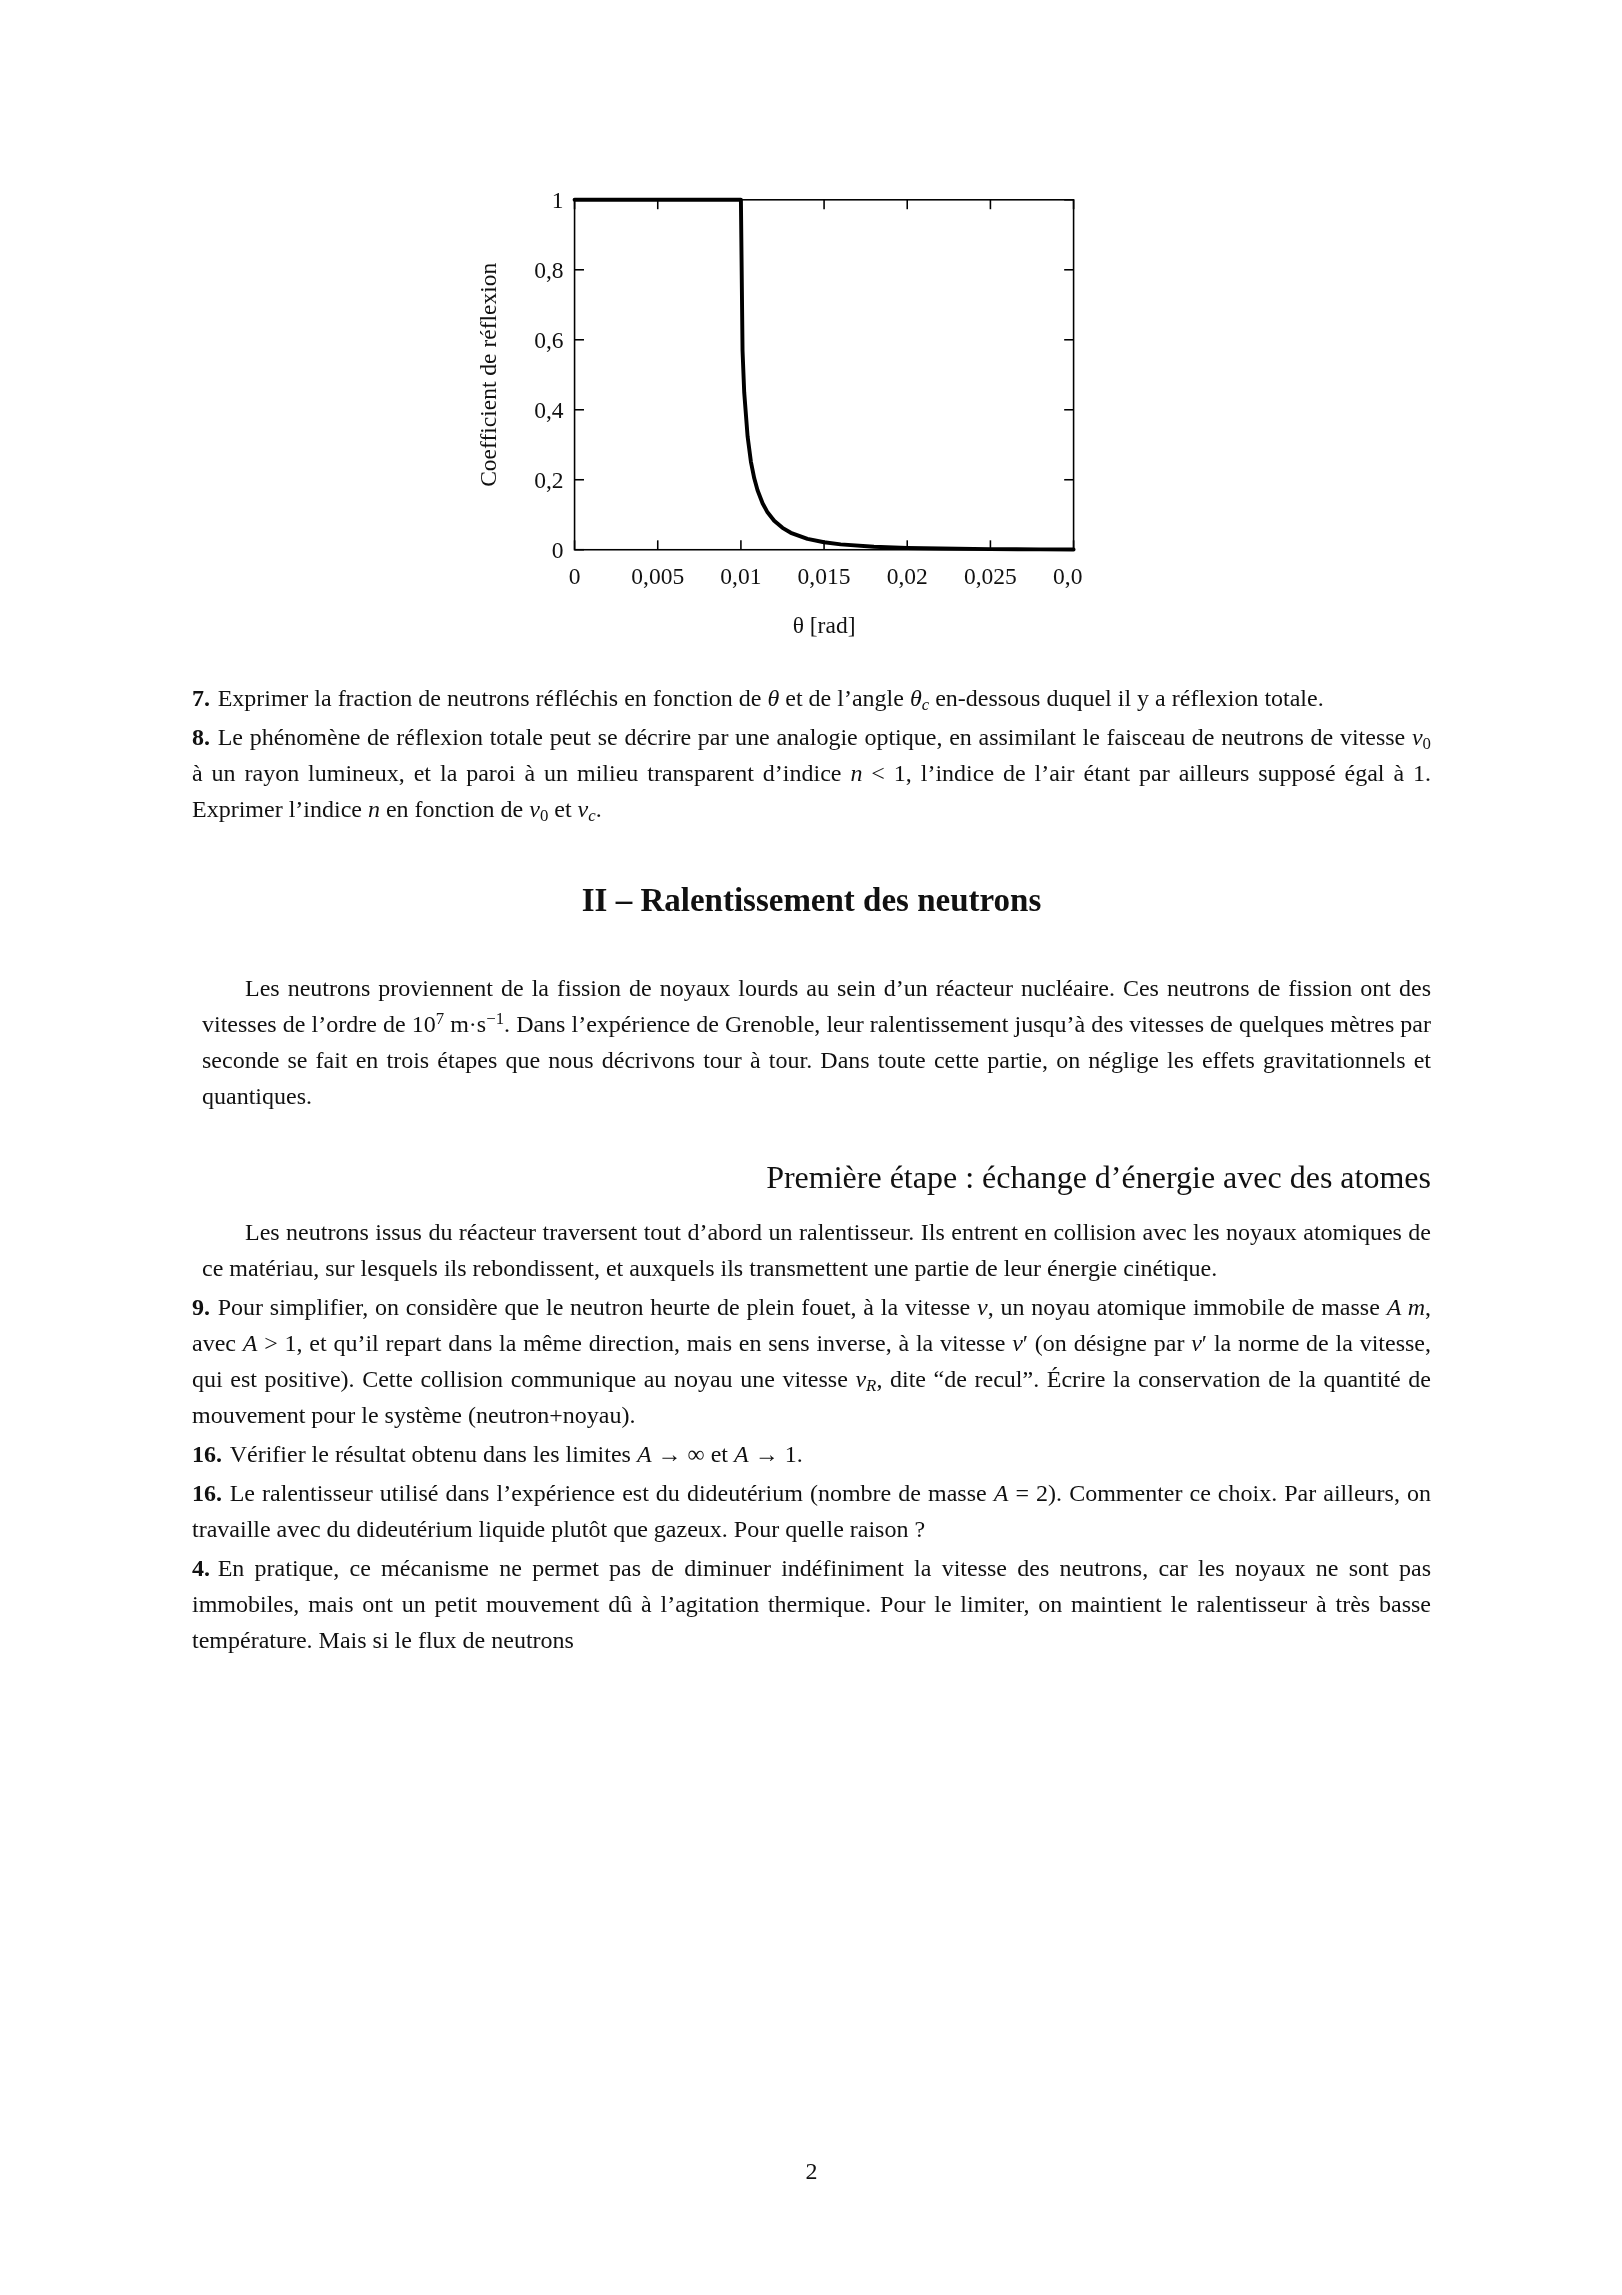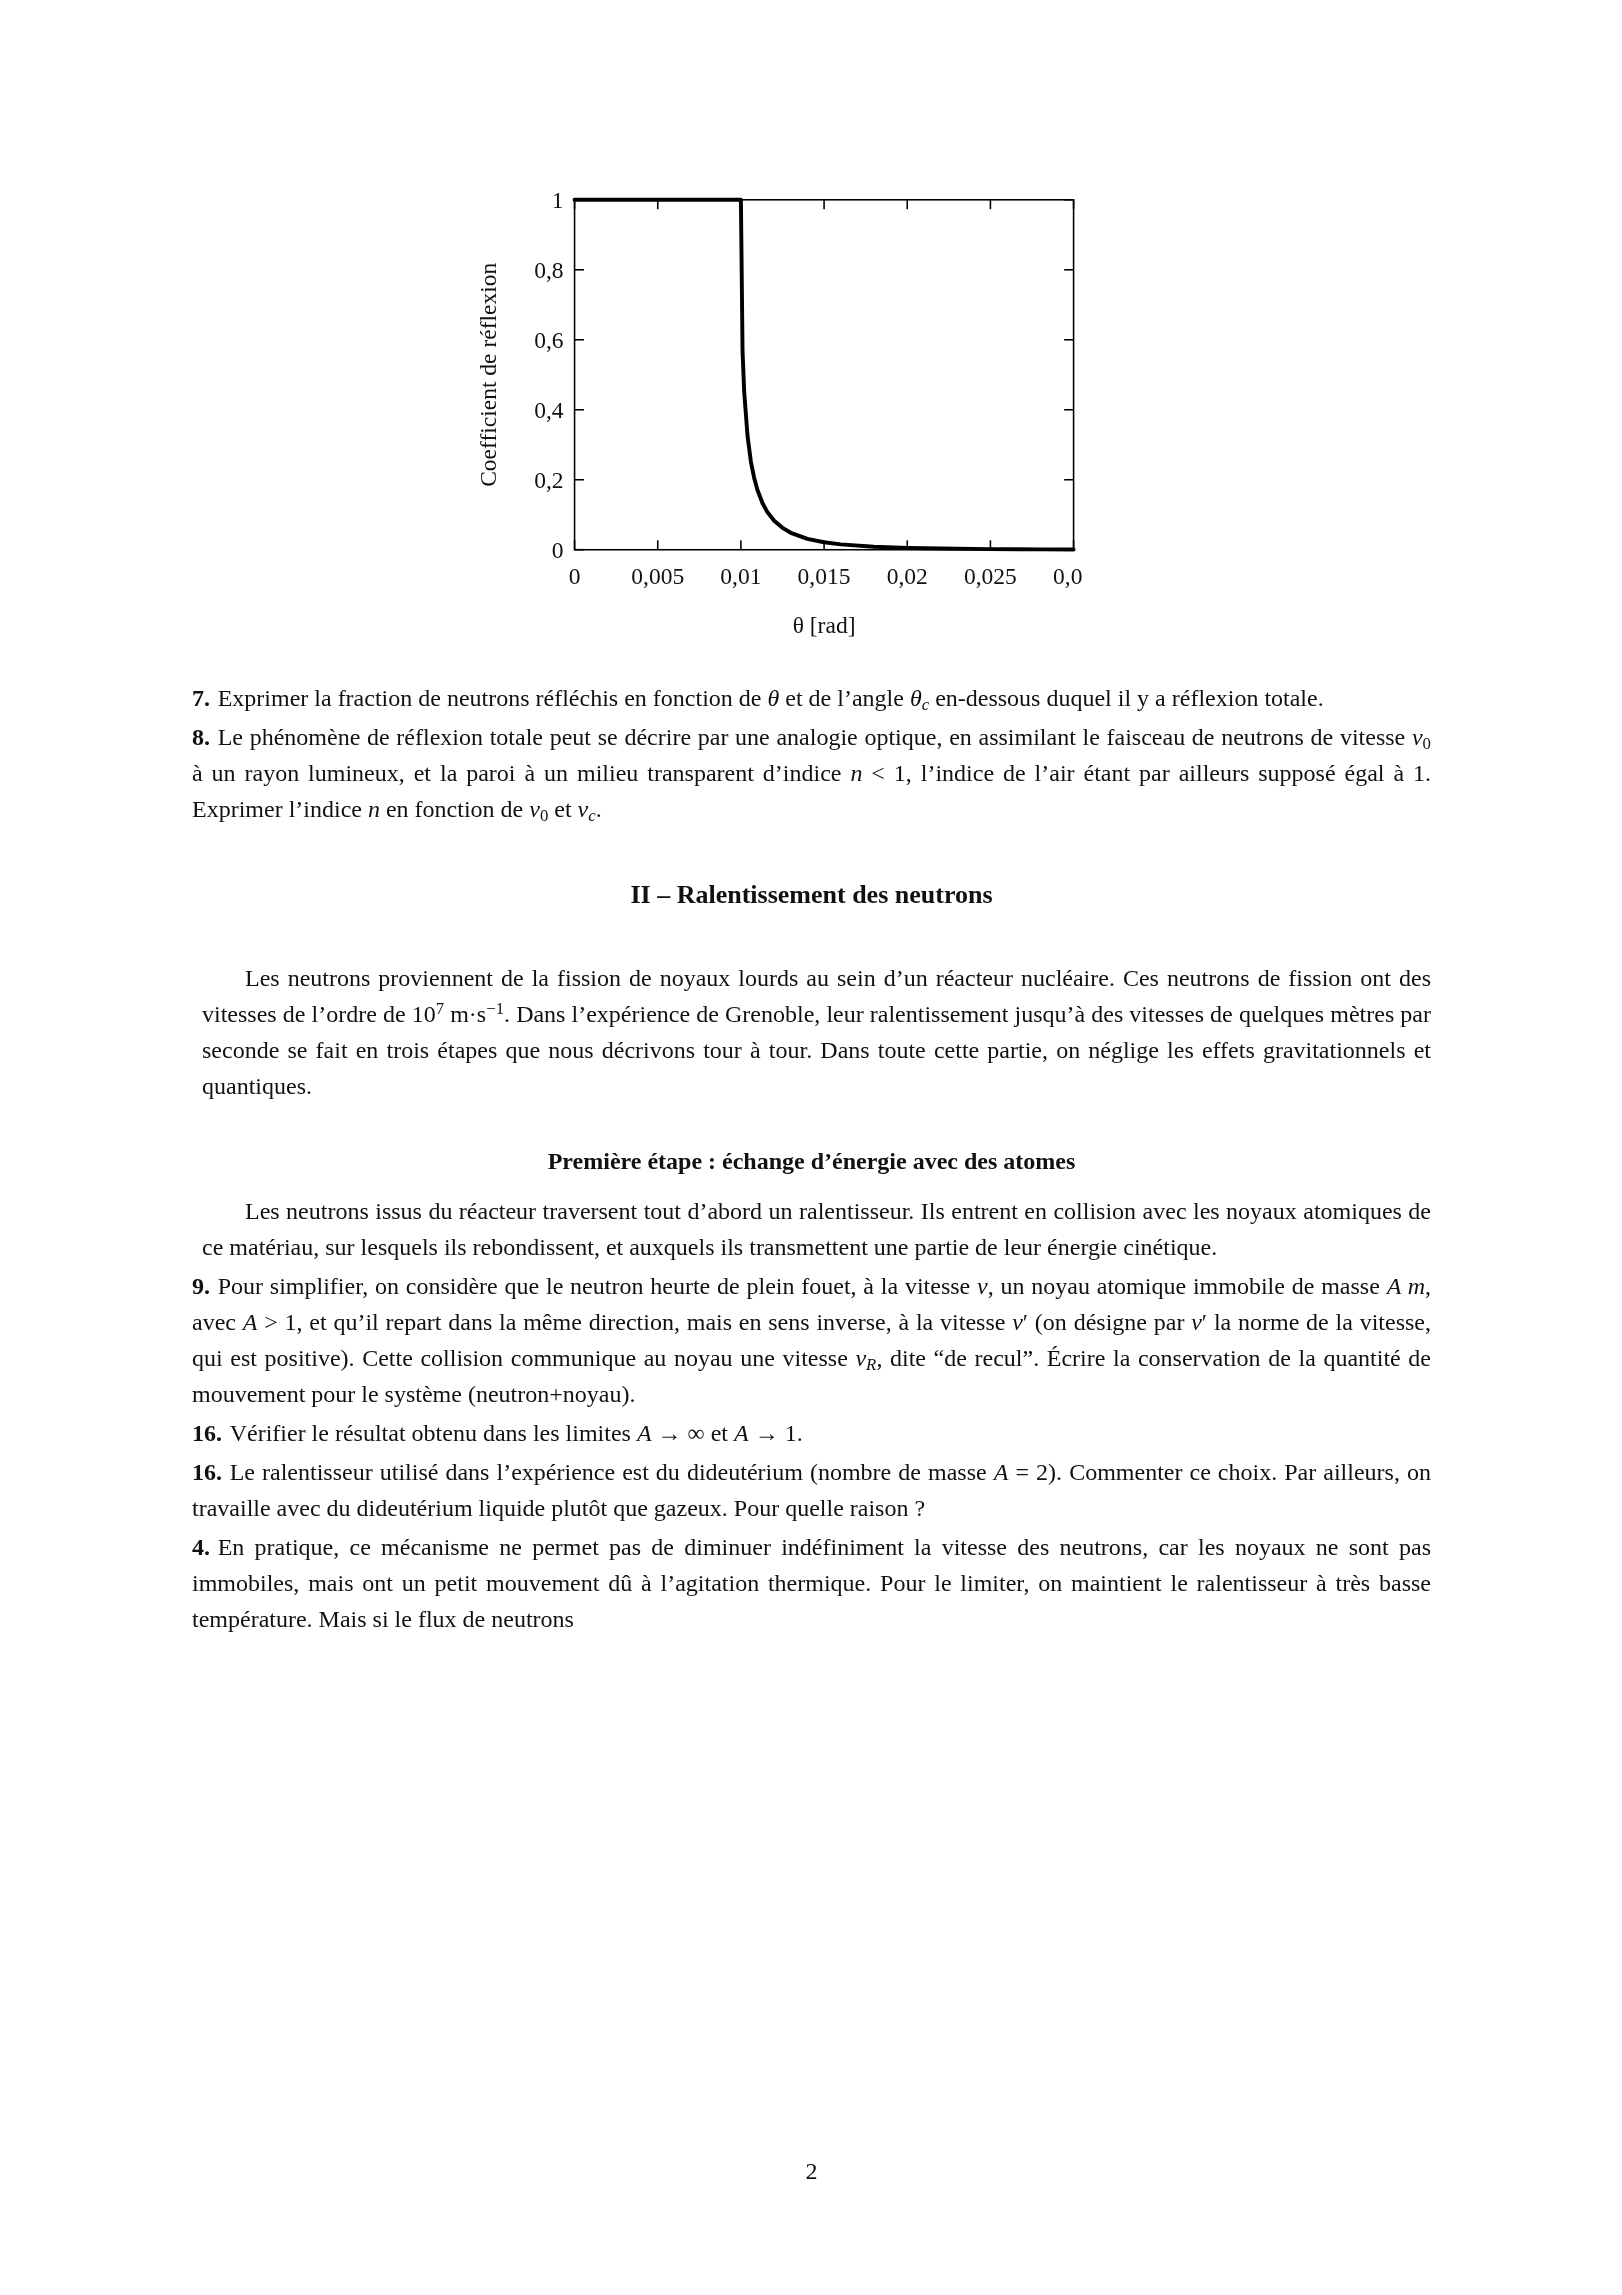--- a/index.html
+++ b/index.html
@@ -20,30 +20,30 @@
     font-family: "Liberation Serif", "DejaVu Serif", serif;
     font-size: 30px;
     fill: #111111;
   }
   .content { margin: 39px 192px 0 192px; text-align: justify; }
   p { margin: 0; }
   .question { margin-top: 3px; }
   .question:first-child { margin-top: 8px; }
   .qnum { font-weight: bold; margin-right: 0.32em; }
   .section-heading {
-    font-size: 26px;
+    font-size: 33px;
     font-weight: bold;
     text-align: center;
     margin: 50px 0 47px 0;
     line-height: 1.4;
   }
   .sub-heading {
-    font-size: 24px;
-    font-weight: bold;
-    text-align: center;
+    font-size: 32px;
+    font-weight: normal;
+    text-align: right;
     margin: 41px 0 14px 0;
     line-height: 1.4;
   }
   .indent { text-indent: 43px; margin-top: 4.7px; margin-left: 10px; }
   i { font-style: italic; }
   sub { font-size: 70%; vertical-align: -0.25em; line-height: 0; }
   sup { font-size: 70%; vertical-align: 0.45em; line-height: 0; }
   .page-number {
     position: absolute;
     left: 0; right: 0;

